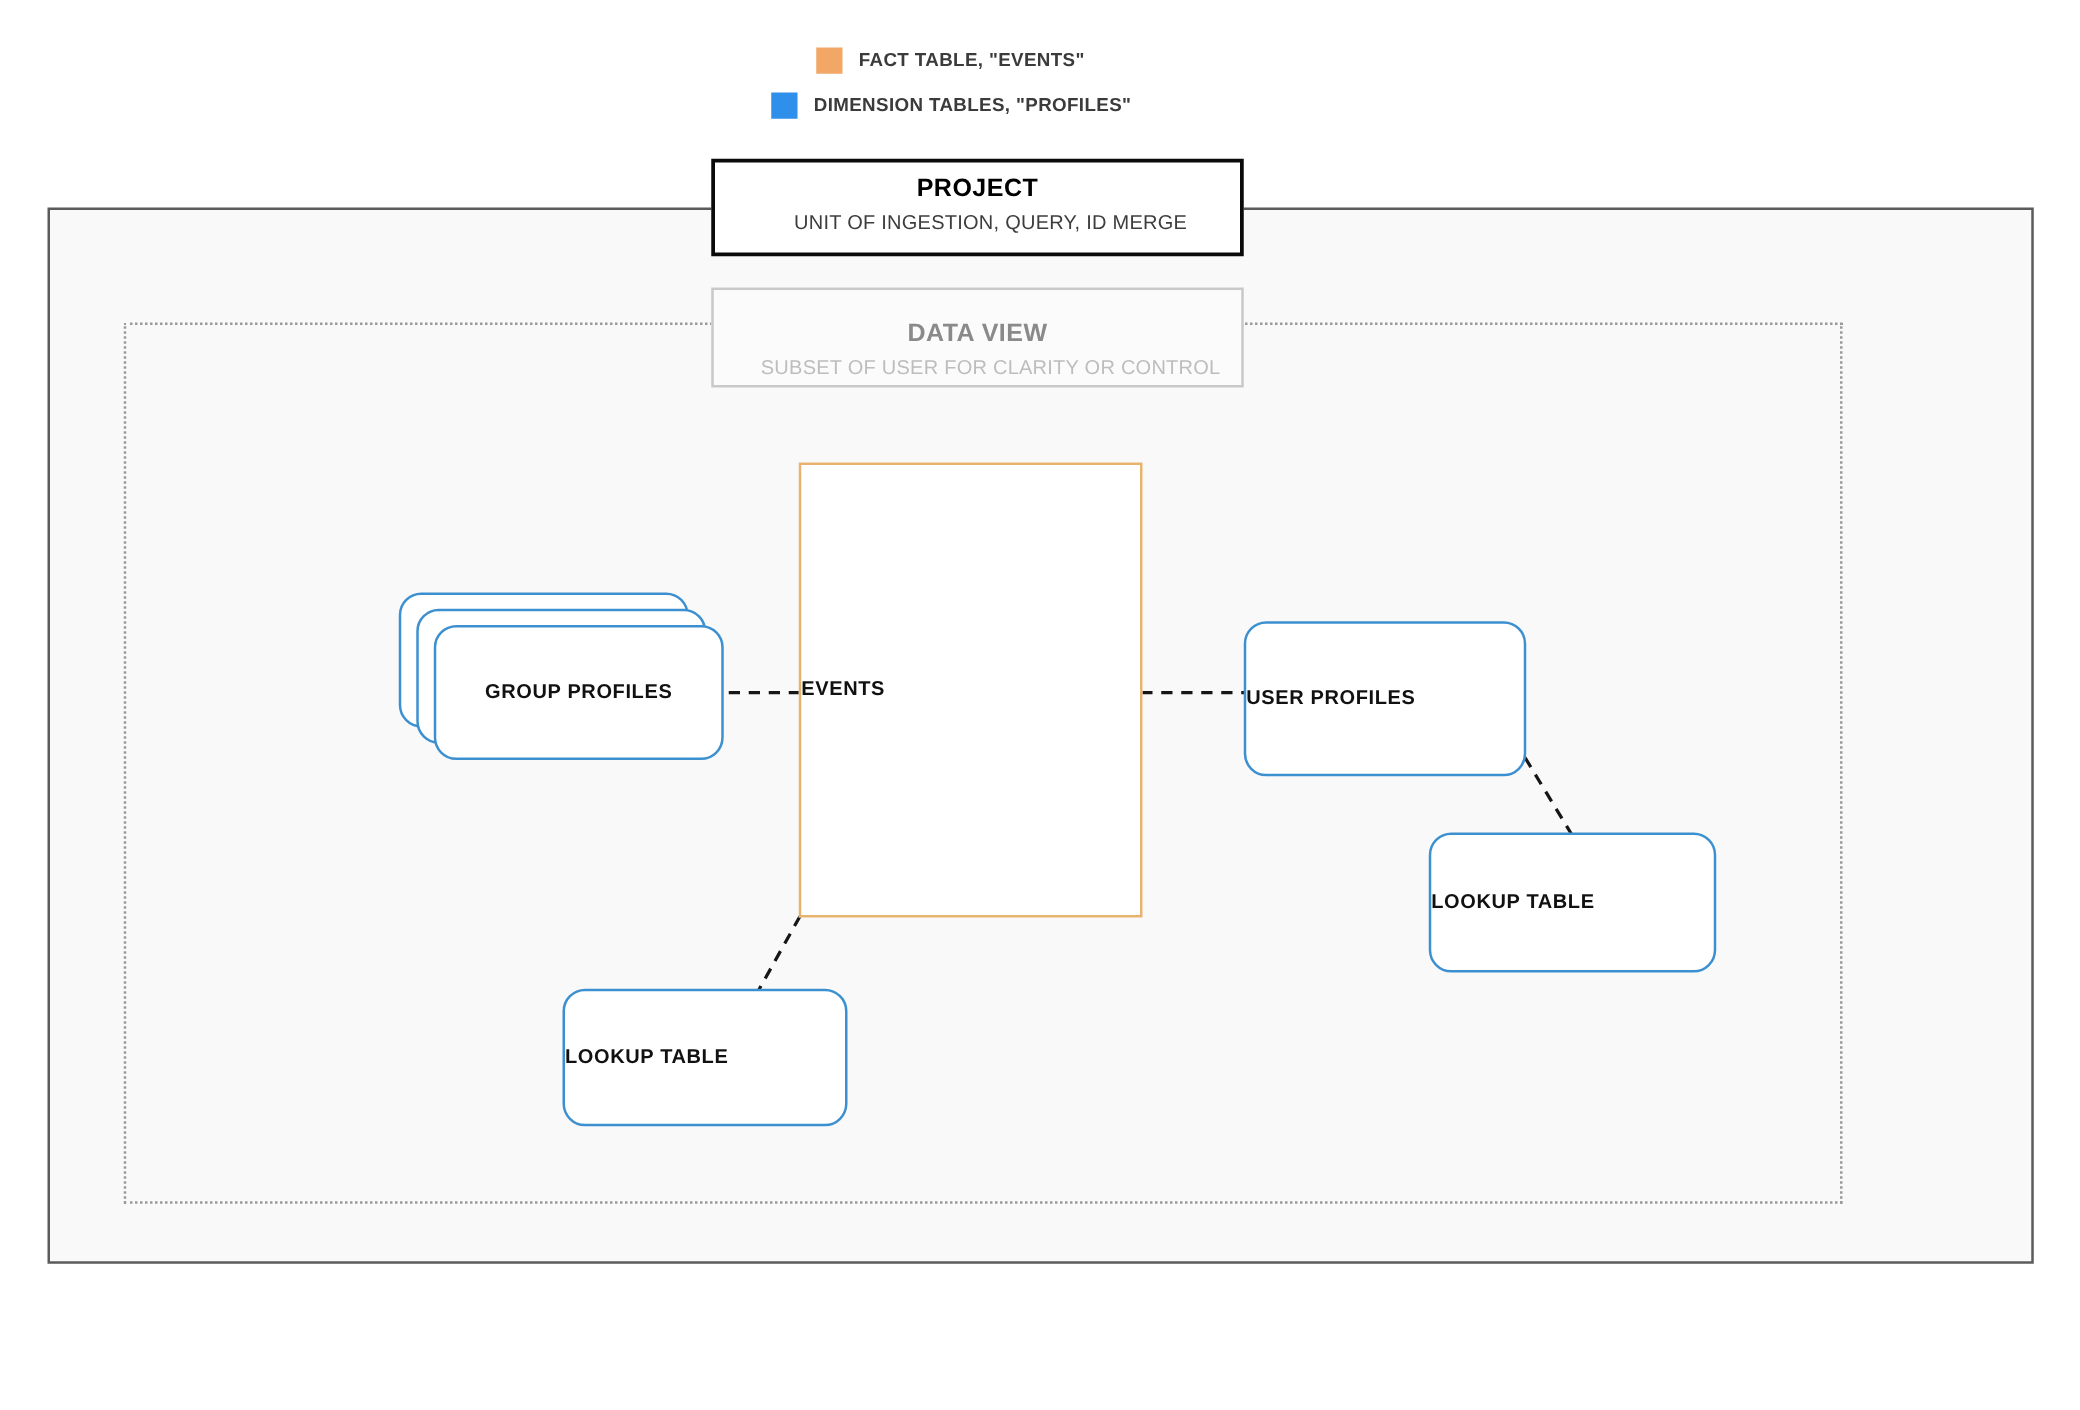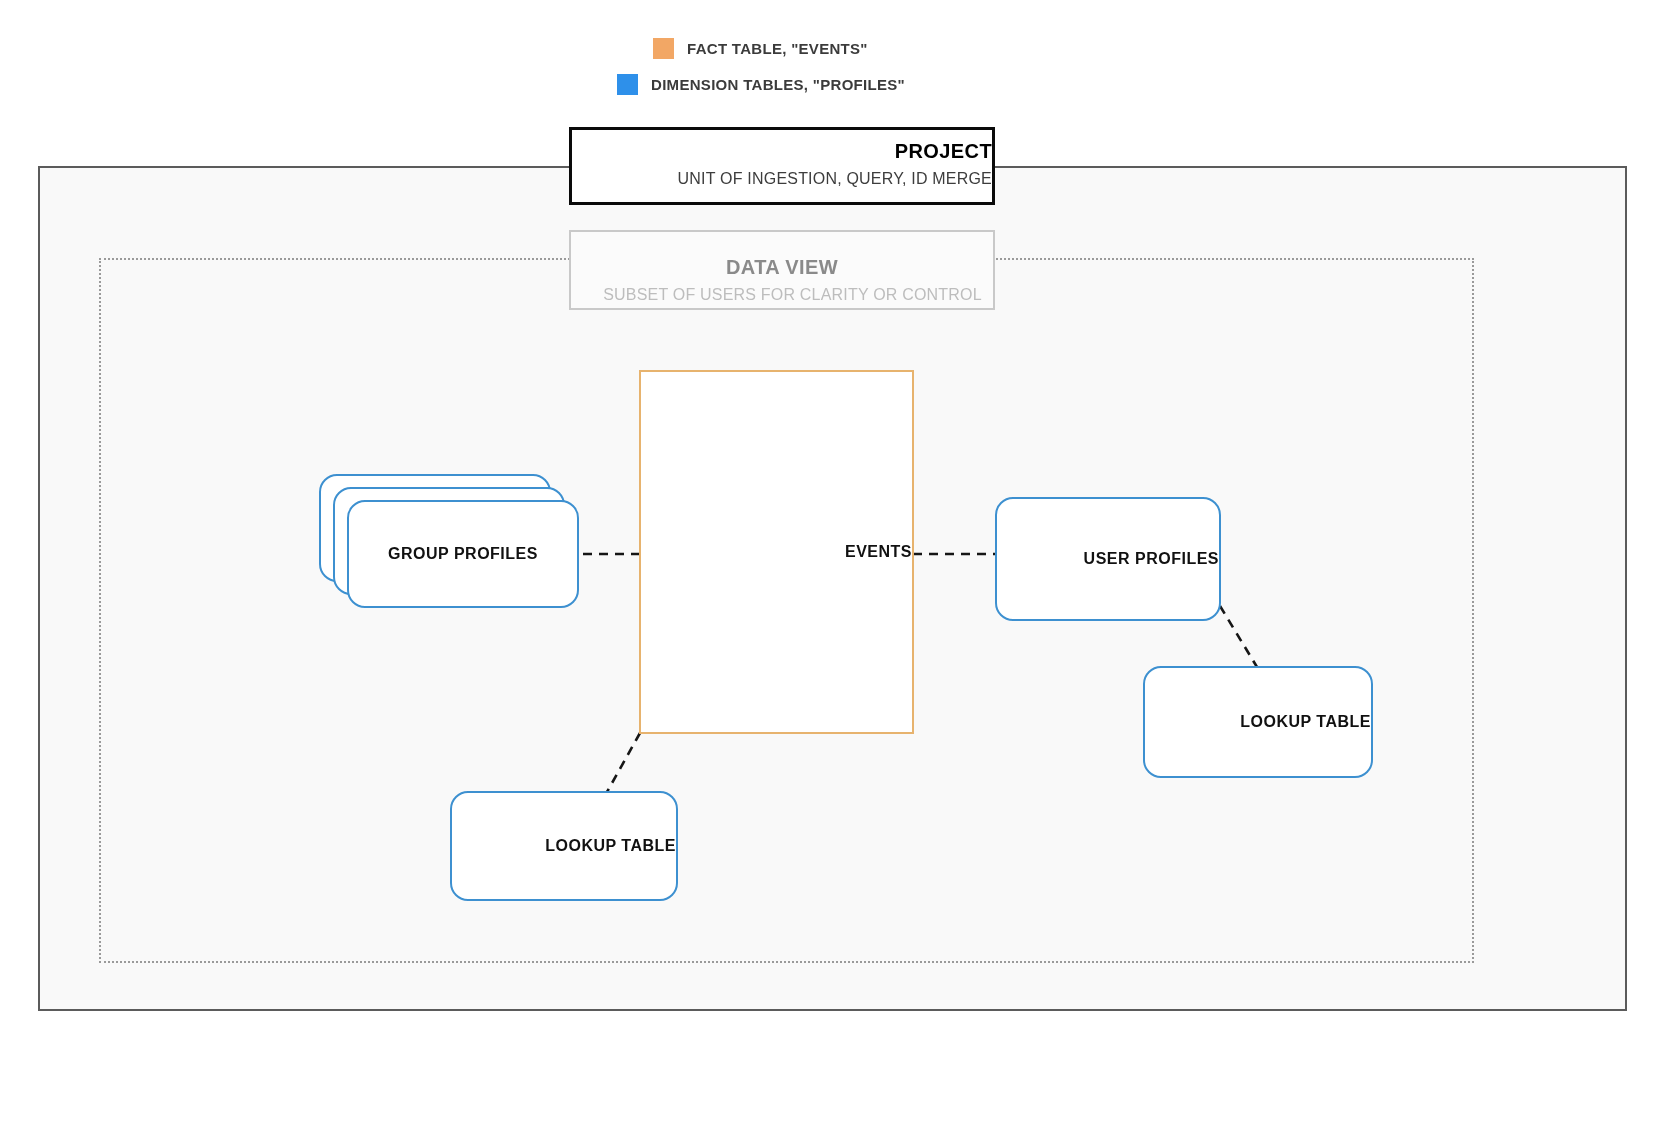--- a/index.html
+++ b/index.html
@@ -78,21 +78,20 @@
     background: #ffffff;
     text-align: center;
   }
   #project-card {
     left: 569px;
     top: 127px;
     width: 426px;
     height: 78px;
     border: 3px solid #0a0a0a;
     z-index: 40;
-    text-align: right;
   }
   #dataview-card {
     left: 569px;
     top: 230px;
     width: 426px;
     height: 80px;
     border: 2px solid #c9c9c9;
     background: #fbfbfb;
     z-index: 40;
   }
@@ -113,21 +112,21 @@
   #dataview-card .card-title { color: #8a8a8a; margin-top: 24px; }
   #dataview-card .card-sub   { color: #bdbdbd; }
 
   
   .node {
     position: absolute;
     box-sizing: border-box;
     background: #ffffff;
     display: flex;
     align-items: center;
-    justify-content: flex-end;
+    justify-content: flex-start;
     z-index: 20;
   }
   .node-label {
     font-size: 16px;
     font-weight: bold;
     letter-spacing: .5px;
     color: #111111;
     text-align: center;
   }
   .node-profile {
@@ -259,16 +258,16 @@
     <span class="node-label">LOOKUP TABLE</span>
   </div>
 
   <div class="header-card" id="project-card">
     <div class="card-title">PROJECT</div>
     <div class="card-sub">UNIT OF INGESTION, QUERY, ID MERGE</div>
   </div>
 
   <div class="header-card" id="dataview-card">
     <div class="card-title">DATA VIEW</div>
-    <div class="card-sub">SUBSET OF USERS FOR CLARITY OR CONTROL</div>
+    <div class="card-sub">SUBSET OF USER FOR CLARITY OR CONTROL</div>
   </div>
 
 </div>
 
 </body></html>

